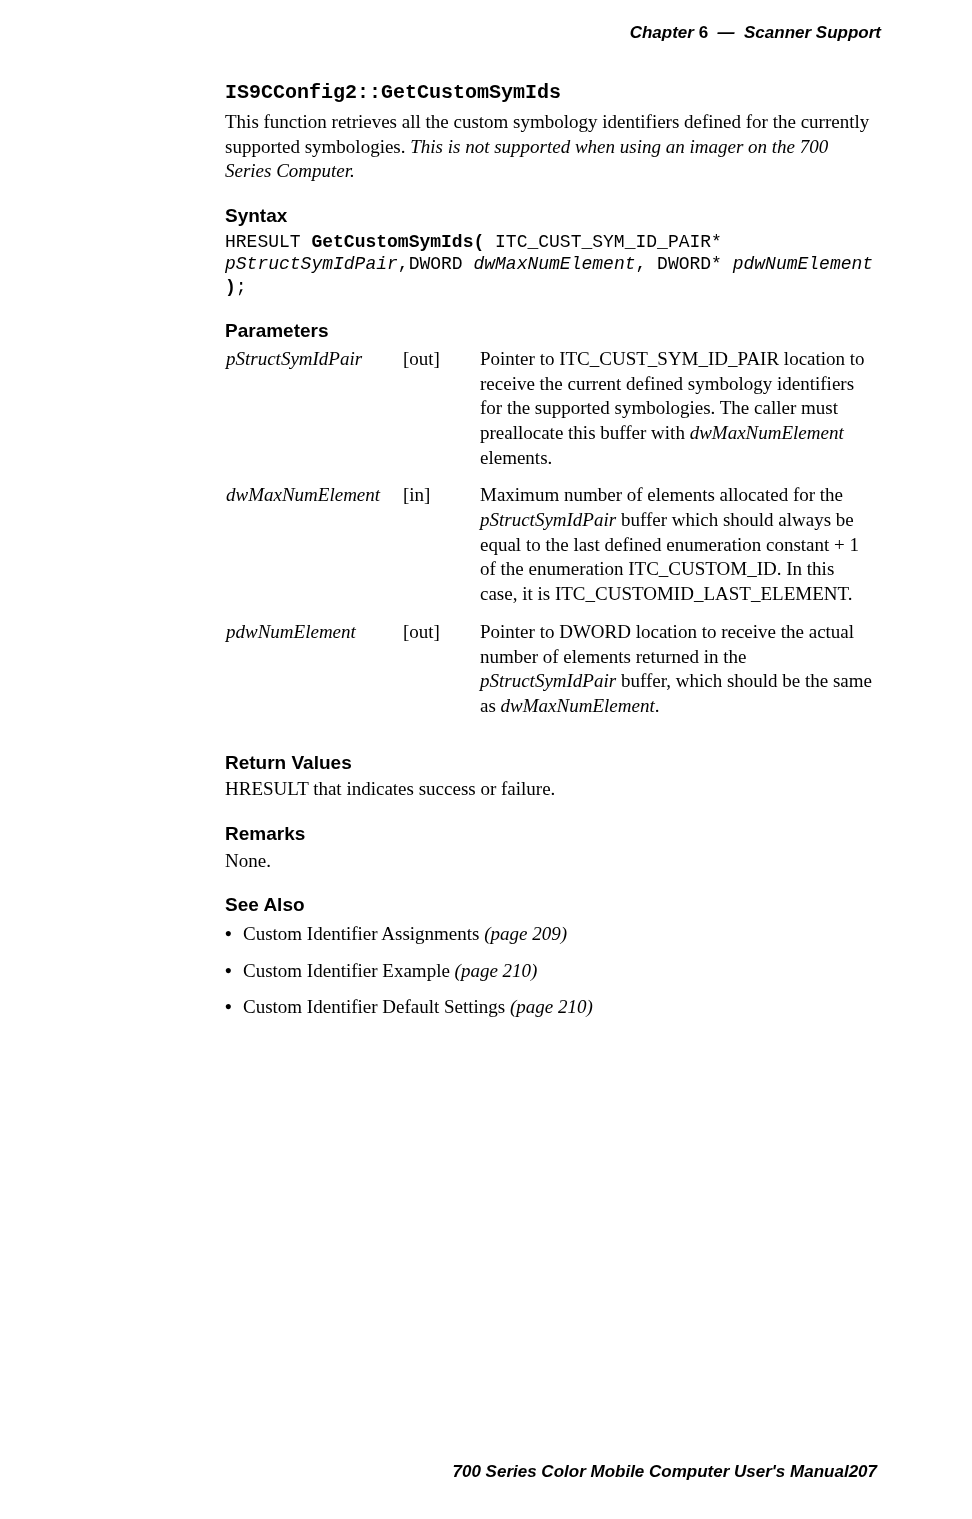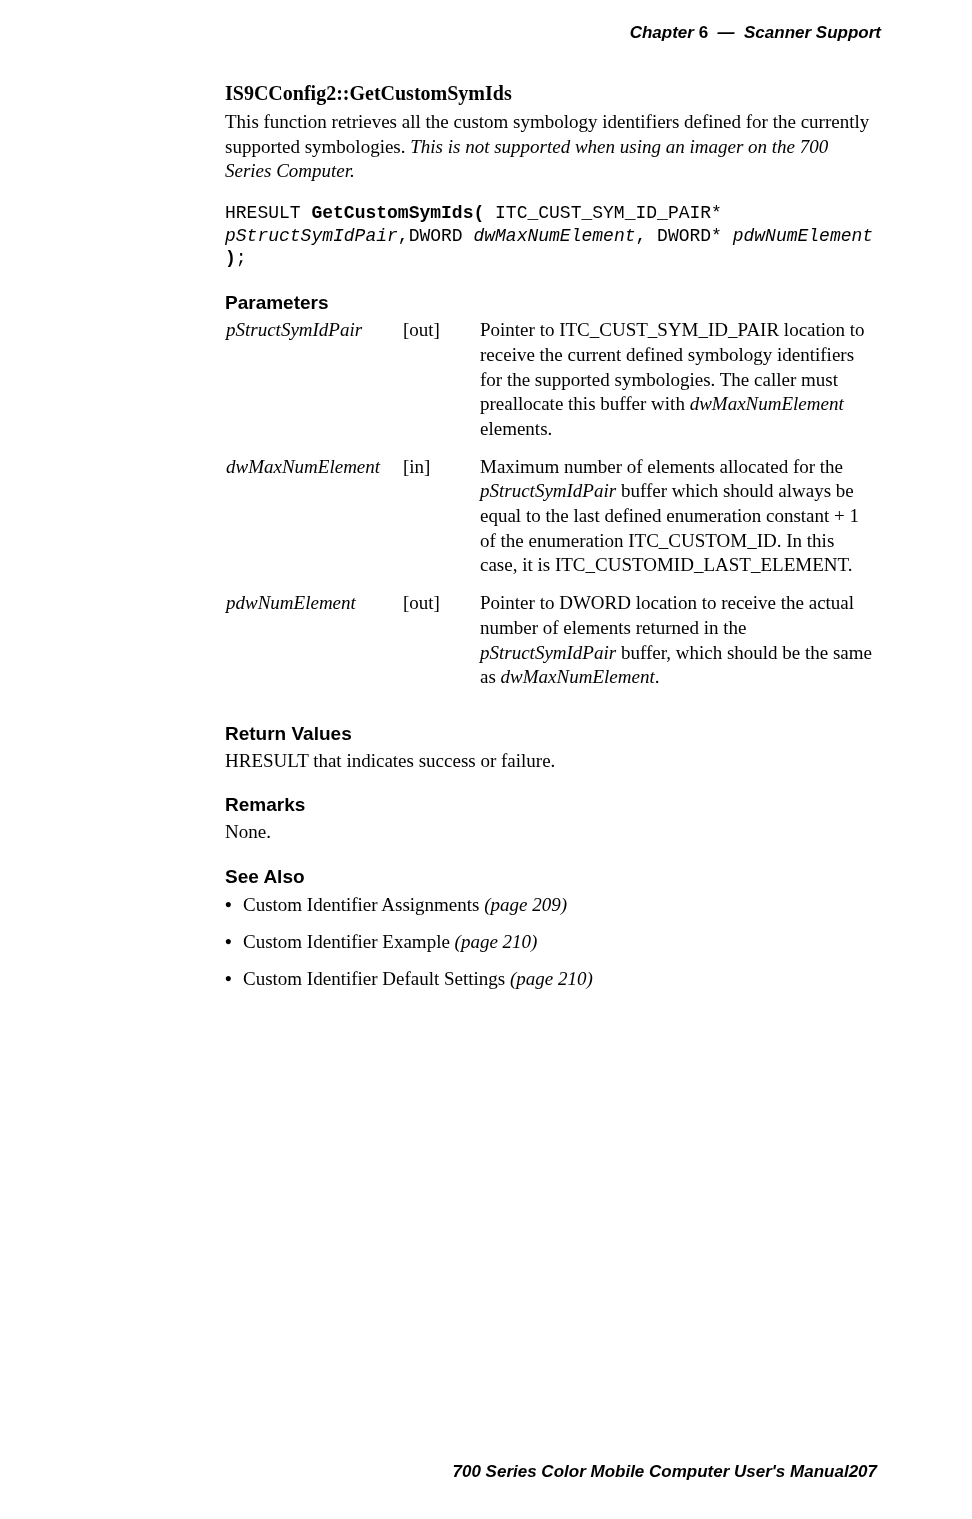--- a/index.html
+++ b/index.html
@@ -29,21 +29,21 @@
       font-style: italic;
       font-size: 17px;
     }
     .header-right .chapter-num {
       font-style: normal;
     }
     .content {
       margin-top: 60px;
     }
     .func-title {
-      font-family: Liberation Serif, serif;
+      font-family: Liberation Mono, monospace;
       font-weight: bold;
       font-size: 20px;
       margin-top: 0;
       margin-bottom: 4px;
     }
     .intro-text {
       margin-top: 0;
       margin-bottom: 18px;
     }
     .section-heading {
@@ -133,20 +133,21 @@
     <span>Scanner Support</span>
   </div>
 
   <div class="content">
 
     <h3 class="func-title">IS9CConfig2::GetCustomSymIds</h3>
     <p class="intro-text">
       <span>This function retrieves all the custom symbology identifiers defined for the currently supported symbologies. </span><span class="italic">This is not supported when using an imager on the 700 Series Computer.</span>
     </p>
 
+    <h4 class="section-heading">Syntax</h4>
     <div class="syntax-block">
       <span>HRESULT </span><span class="mono-bold">GetCustomSymIds(</span><span> ITC_CUST_SYM_ID_PAIR*</span><br>
       <span class="mono-italic">pStructSymIdPair</span><span>,DWORD </span><span class="mono-italic">dwMaxNumElement</span><span>, DWORD* </span><span class="mono-italic">pdwNumElement</span><br>
       <span class="mono-bold">)</span><span>;</span>
     </div>
 
     <h4 class="section-heading">Parameters</h4>
     <table class="params-table">
       <tbody>
           <tr>

